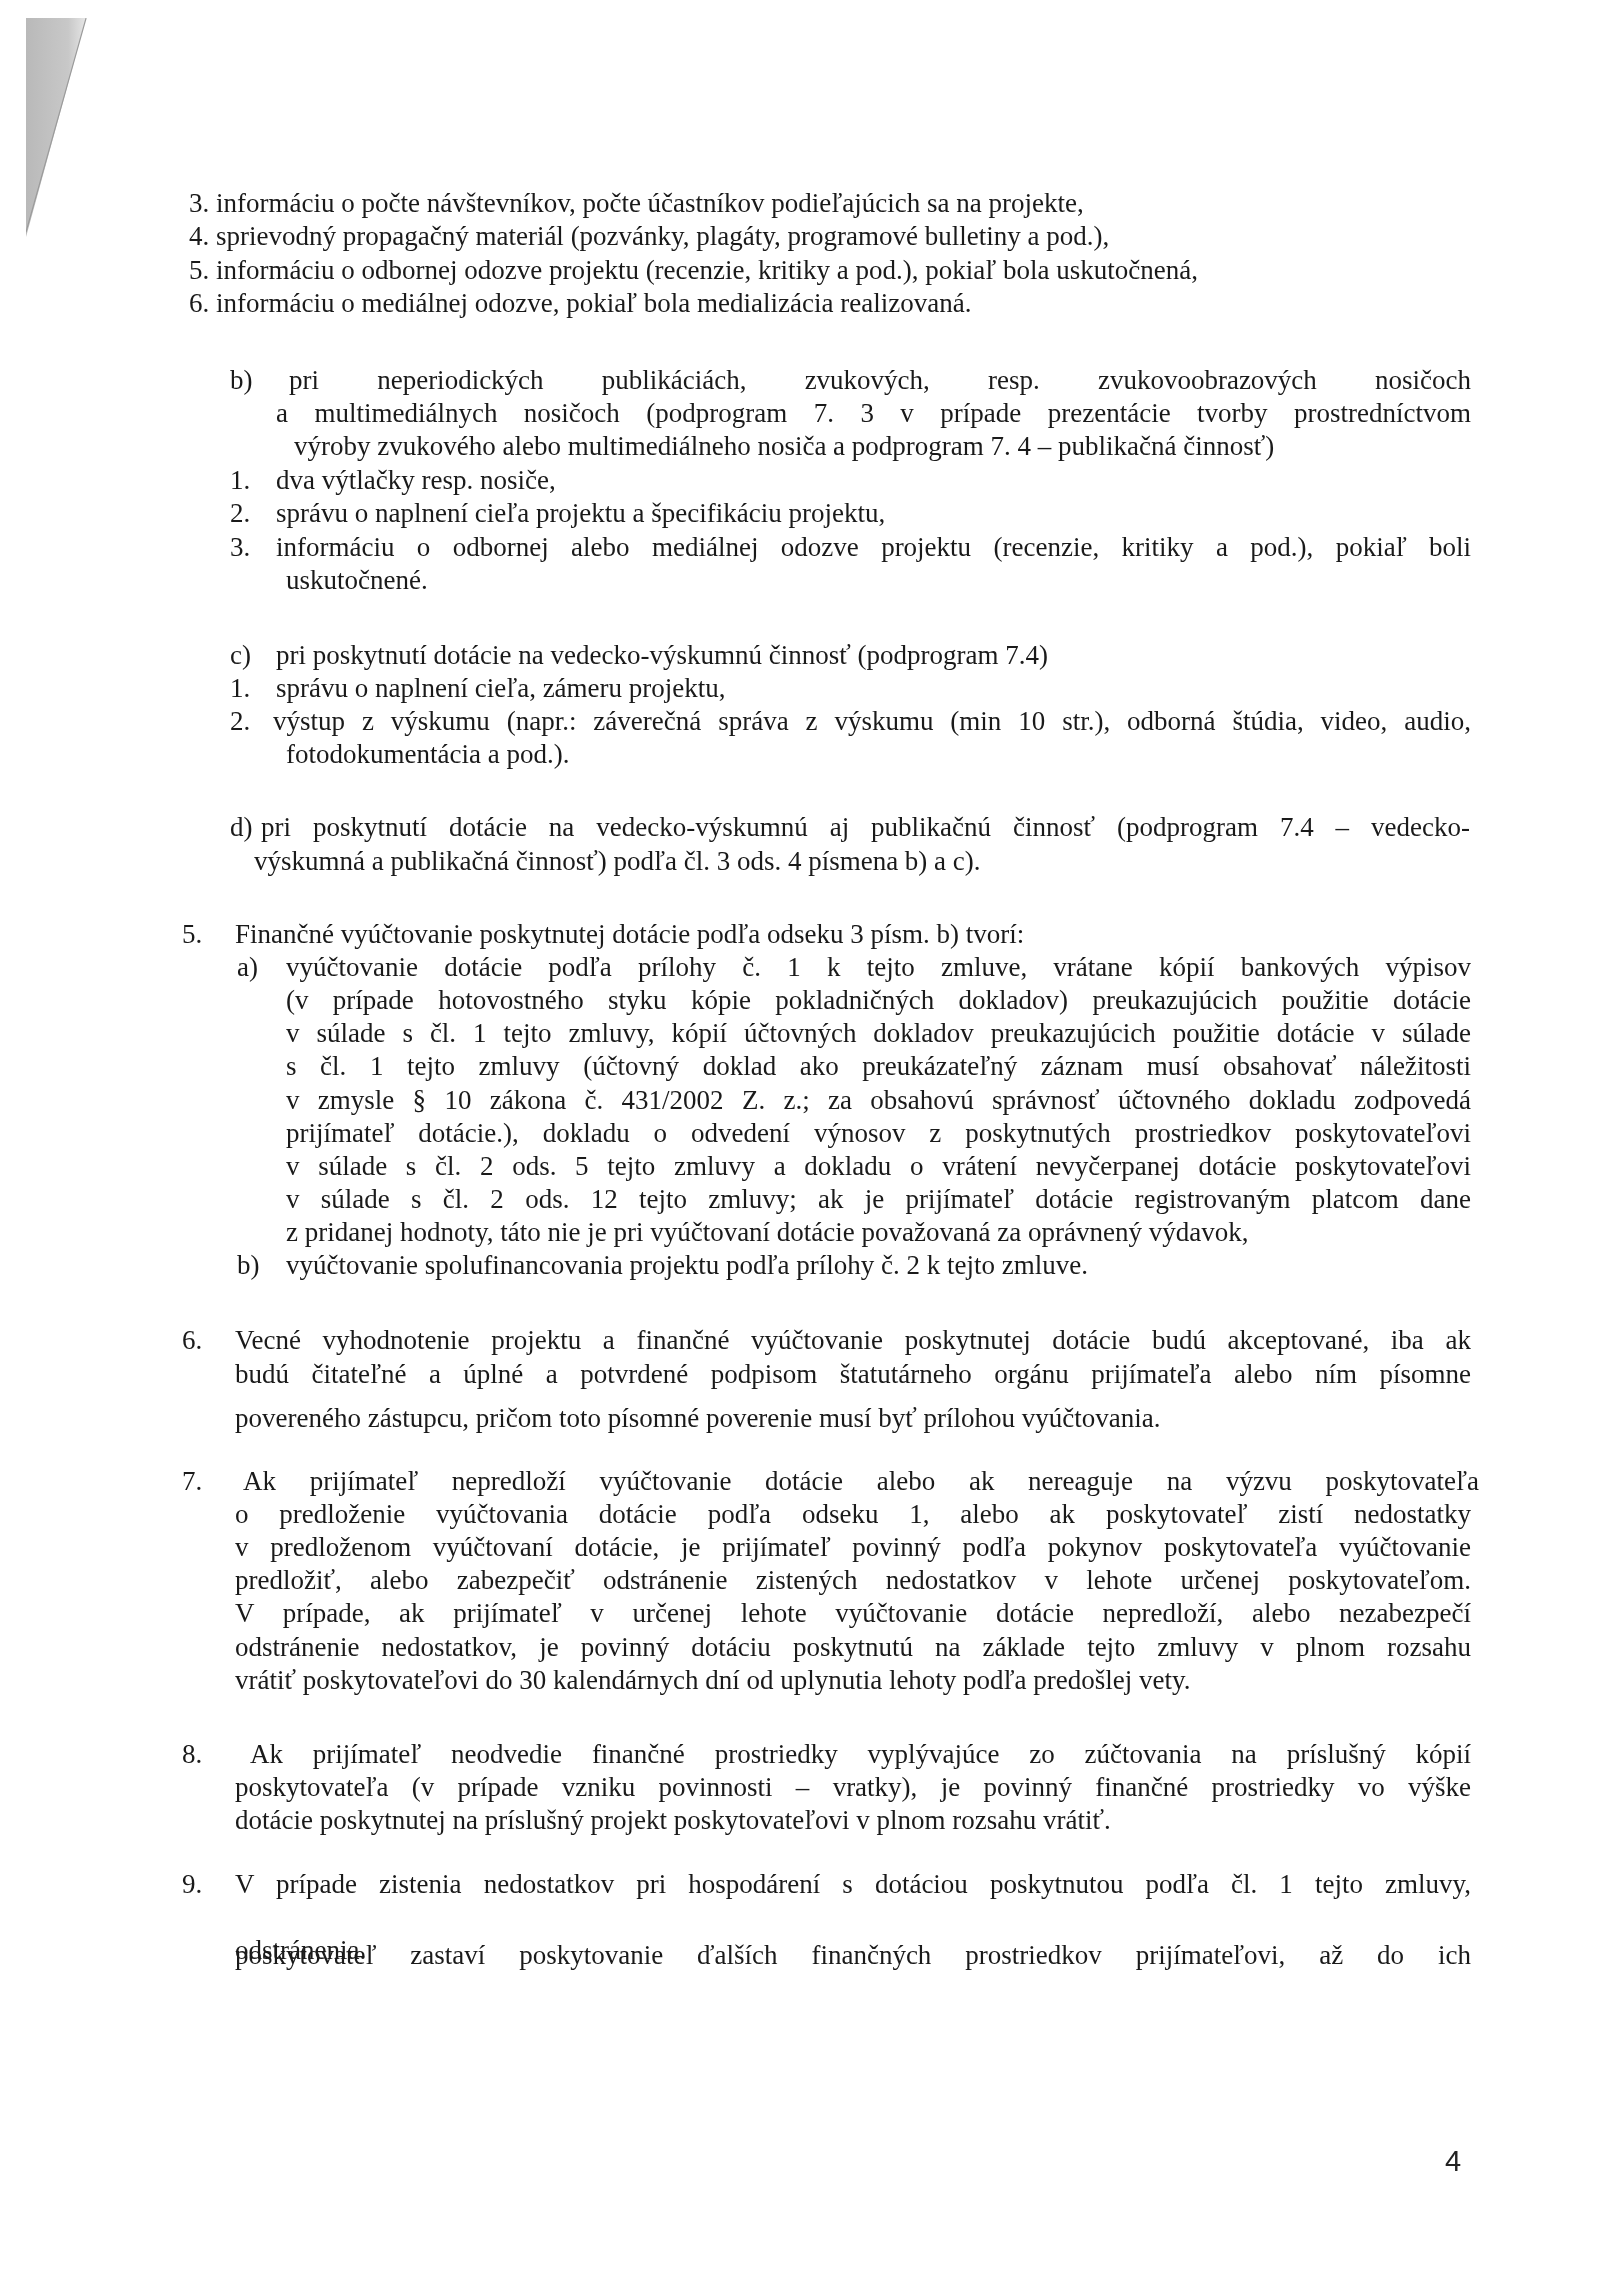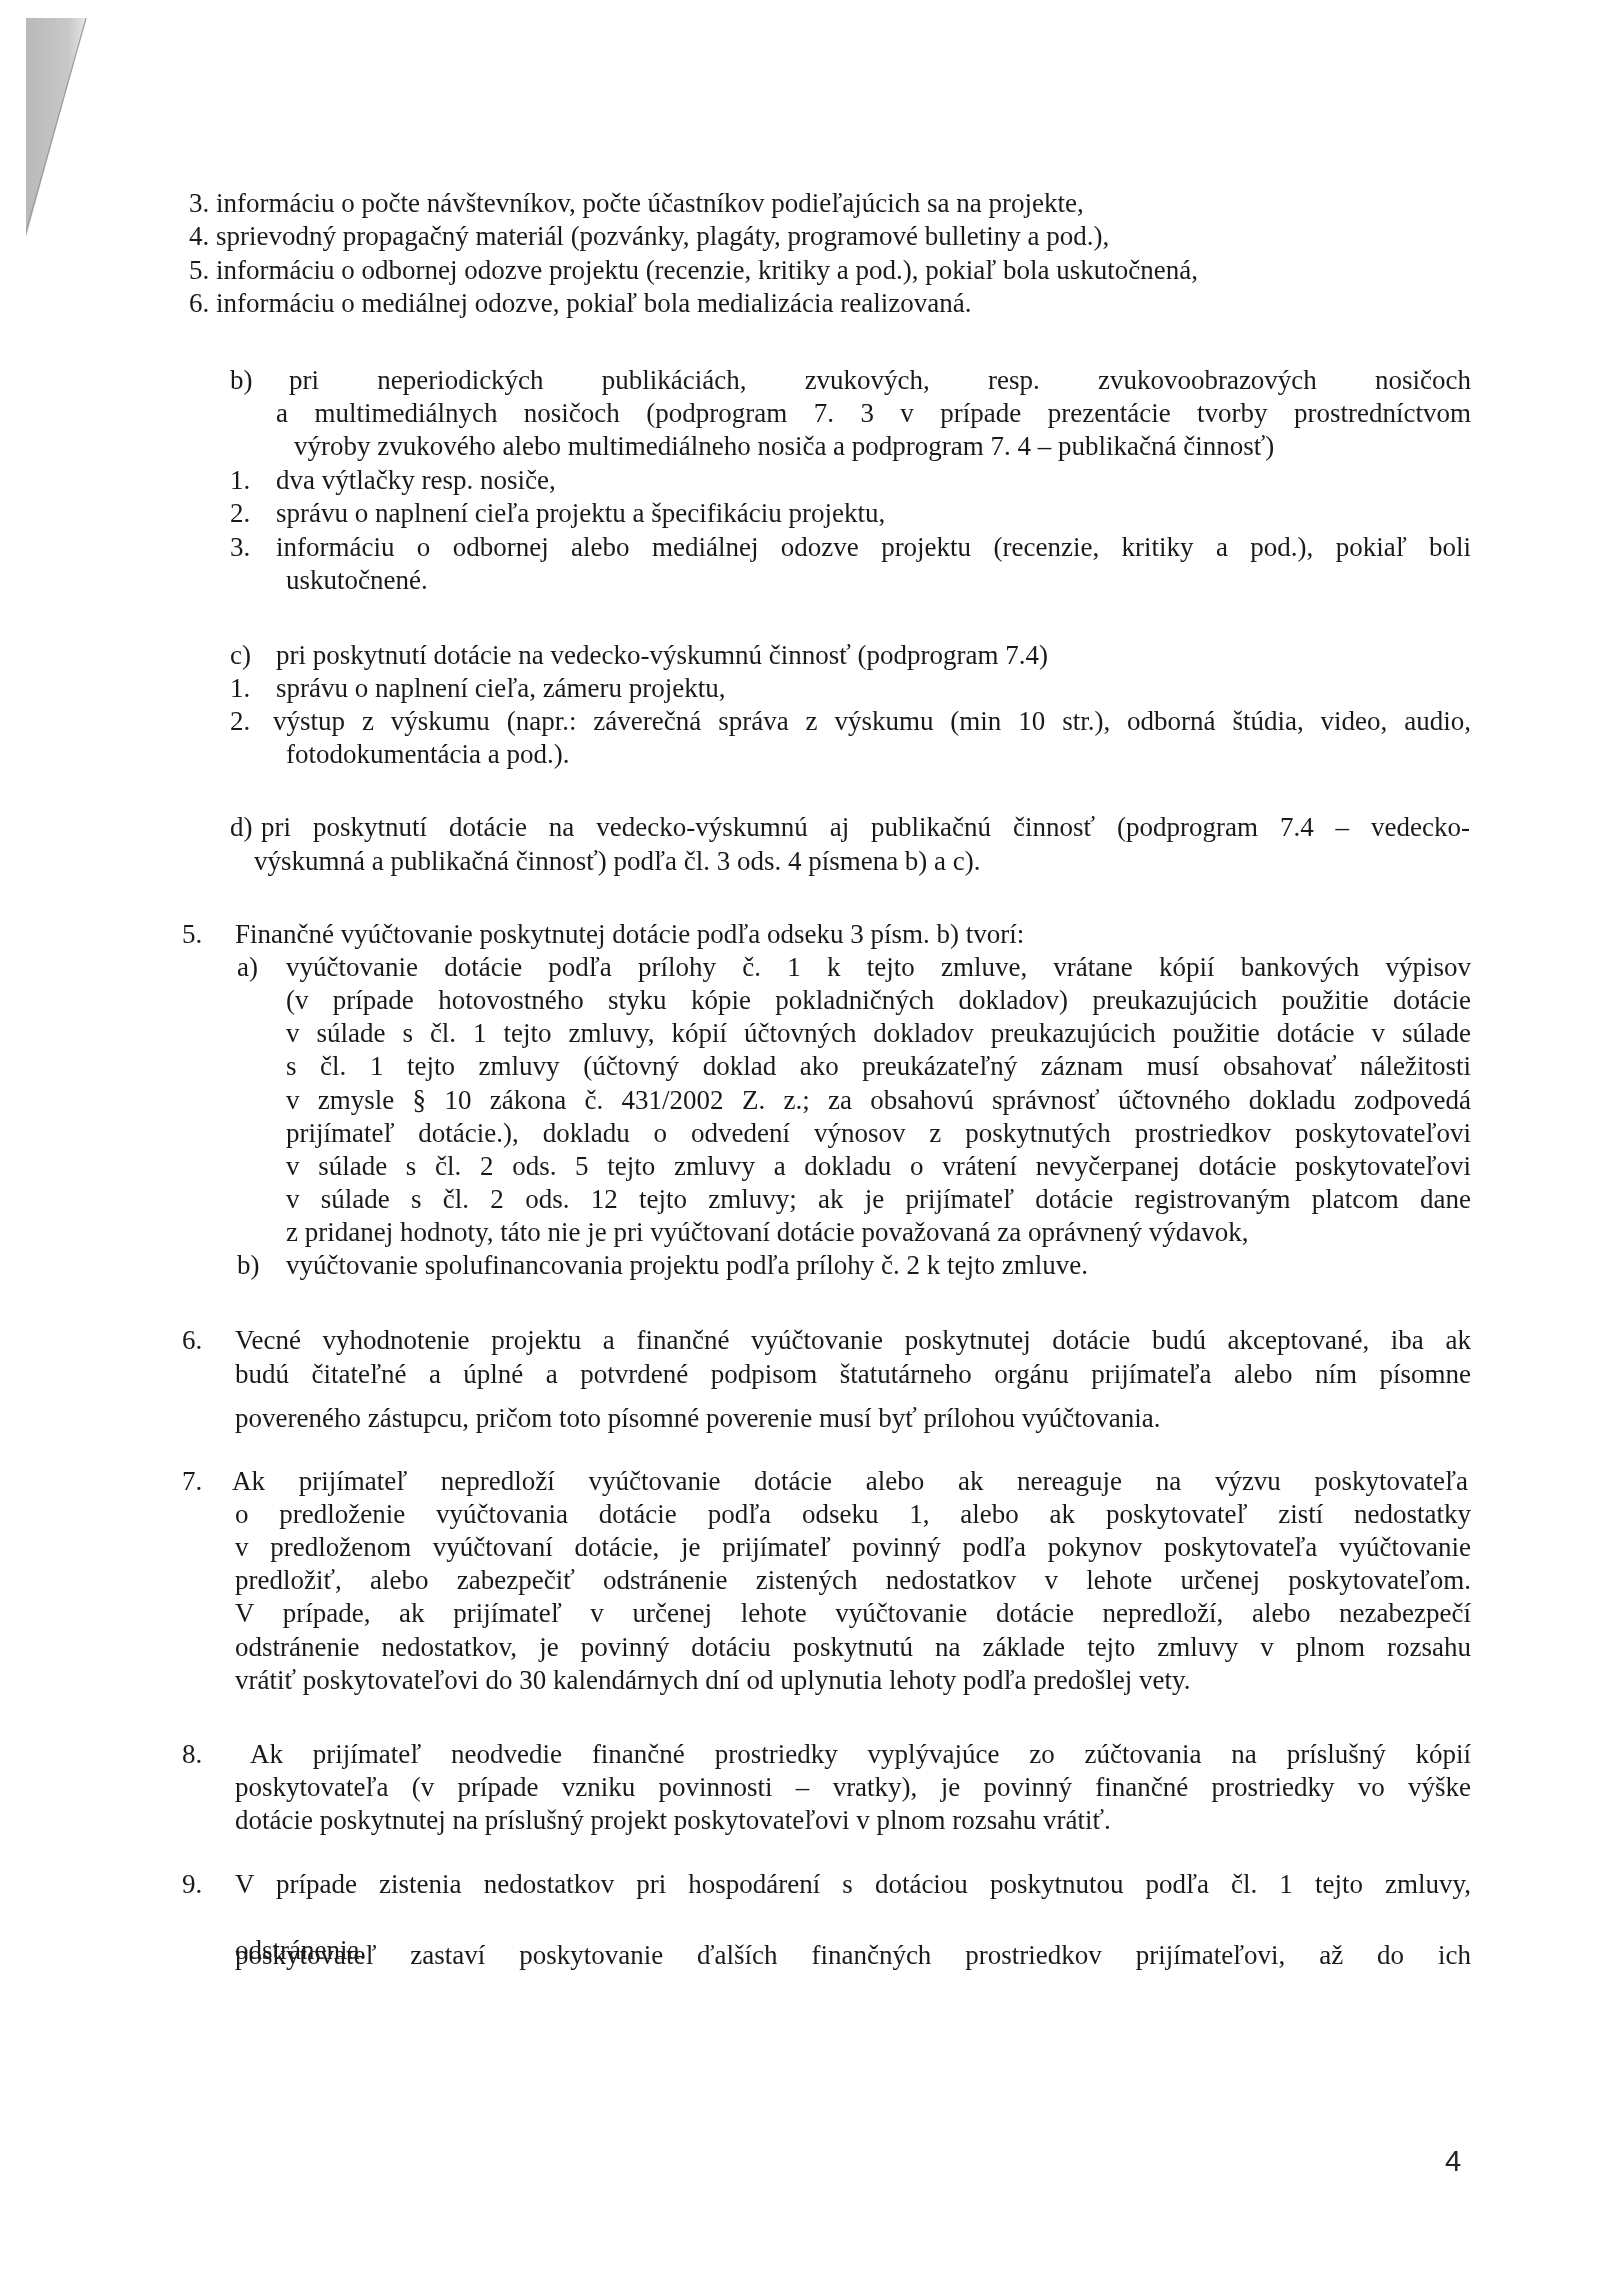--- a/index.html
+++ b/index.html
@@ -88,21 +88,21 @@
   <div class="line" style="left:286px; top:1216px;">z pridanej hodnoty, táto nie je pri vyúčtovaní dotácie považovaná za oprávnený výdavok,</div>
   <div class="line" style="left:237px; top:1249px;">b)</div>
   <div class="line" style="left:286px; top:1249px;">vyúčtovanie spolufinancovania projektu podľa prílohy č. 2 k tejto zmluve.</div>
 
   <div class="line" style="left:182px; top:1324px;">6.</div>
   <div class="line just" style="left:235px; top:1324px; width:1236px;">Vecné vyhodnotenie projektu a finančné vyúčtovanie poskytnutej dotácie budú akceptované, iba ak</div>
   <div class="line just" style="left:235px; top:1358px; width:1236px;">budú čitateľné a úplné a potvrdené podpisom štatutárneho orgánu prijímateľa alebo ním písomne</div>
   <div class="line" style="left:235px; top:1377px;margin-top:25px;">povereného zástupcu, pričom toto písomné poverenie musí byť prílohou vyúčtovania.</div>
 
   <div class="line" style="left:182px; top:1465px;">7.</div>
-  <div class="line just" style="left:232px; top:1465px; width:1236px;">Ak prijímateľ nepredloží vyúčtovanie dotácie alebo ak nereaguje na výzvu poskytovateľa</div>
+  <div class="line just" style="left:243px; top:1465px; width:1236px;">Ak prijímateľ nepredloží vyúčtovanie dotácie alebo ak nereaguje na výzvu poskytovateľa</div>
   <div class="line just" style="left:235px; top:1498px; width:1236px;">o predloženie vyúčtovania dotácie podľa odseku 1, alebo ak poskytovateľ zistí nedostatky</div>
   <div class="line just" style="left:235px; top:1564px; width:1236px;">predložiť, alebo zabezpečiť odstránenie zistených nedostatkov v lehote určenej poskytovateľom.</div>
   <div class="line just" style="left:235px; top:1531px; width:1236px;">v predloženom vyúčtovaní dotácie, je prijímateľ povinný podľa pokynov poskytovateľa vyúčtovanie</div>
   <div class="line just" style="left:235px; top:1597px; width:1236px;">V prípade, ak prijímateľ v určenej lehote vyúčtovanie dotácie nepredloží, alebo nezabezpečí</div>
   <div class="line just" style="left:235px; top:1631px; width:1236px;">odstránenie nedostatkov, je povinný dotáciu poskytnutú na základe tejto zmluvy v plnom rozsahu</div>
   <div class="line" style="left:235px; top:1664px;">vrátiť poskytovateľovi do 30 kalendárnych dní od uplynutia lehoty podľa predošlej vety.</div>
 
   <div class="line" style="left:182px; top:1738px;">8.</div>
   <div class="line just" style="left:250px; top:1738px; width:1221px;">Ak prijímateľ neodvedie finančné prostriedky vyplývajúce zo zúčtovania na príslušný kópií</div>
   <div class="line just" style="left:235px; top:1771px; width:1236px;">poskytovateľa (v prípade vzniku povinnosti – vratky), je povinný finančné prostriedky vo výške</div>

